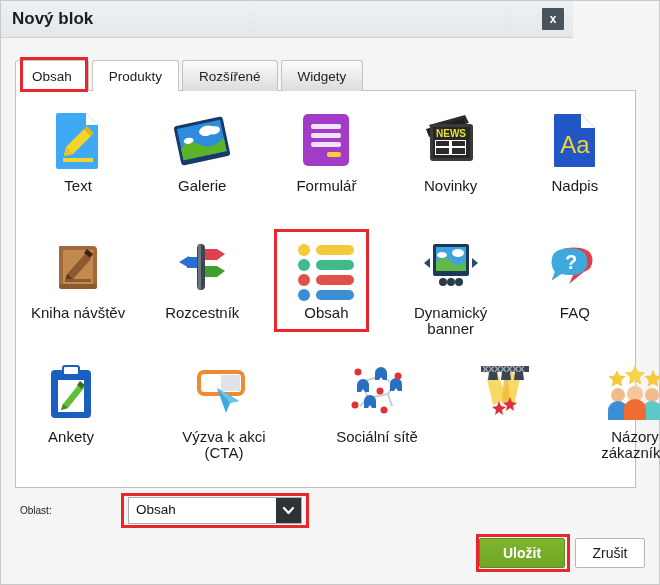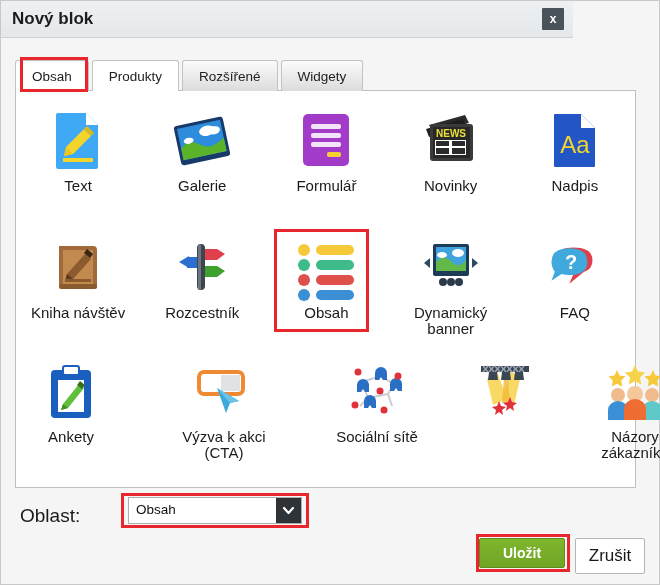--- a/index.html
+++ b/index.html
@@ -110,21 +110,21 @@
     border: 3px solid #e8262b;
     z-index: 6;
     pointer-events: none;
   }
   
   #oblast-row {
     position: absolute; left: 0; top: 496px; width: 660px; height: 34px;
   }
   #oblast-label {
     position: absolute; left: 19px; top: 8px;
-    font-size: 19px; color: #1a1a1a;
+    font-size: 10px; color: #1a1a1a;
   }
   #oblast-select {
     position: absolute; left: 127px; top: 0px;
     width: 174px; height: 27px;
     border: 1px solid #adadad;
     background: #ffffff;
     cursor: pointer;
   }
   #oblast-value {
     position: absolute; left: 7px; top: 4px;
@@ -155,25 +155,25 @@
     background: linear-gradient(to bottom, #7fb62e 0%, #6fa524 100%);
     border: 1px solid #5d8d1c;
     color: #ffffff;
     font-size: 14px; font-weight: bold;
     display: flex; align-items: center; justify-content: center;
     cursor: pointer;
     border-radius: 2px;
     margin-right: 10px;
   }
   #cancel-button {
-    width: 70px; height: 36px;
+    width: 70px; height: 30px;
     background: #ffffff;
     border: 1px solid #b5b5b5;
     color: #1a1a1a;
-    font-size: 17px;
+    font-size: 14px;
     display: flex; align-items: center; justify-content: center;
     cursor: pointer;
     border-radius: 2px;
   }
   #save-highlight {
     position: absolute;
     left: 475px; top: 533px;
     width: 94px; height: 38px;
     border: 3px solid #e8262b;
     z-index: 6;

